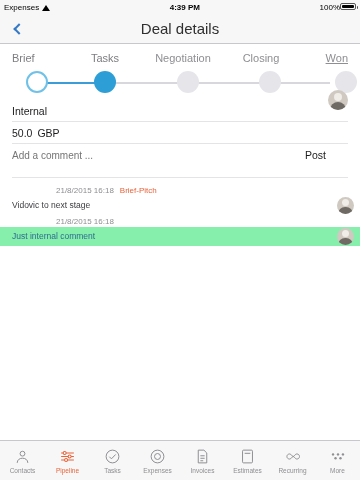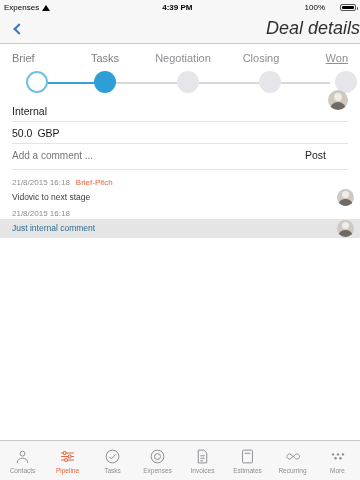--- a/index.html
+++ b/index.html
@@ -18,21 +18,21 @@
     height: 14px;
     display: flex;
     align-items: center;
     padding: 0 4px;
     font-size: 8px;
     color: #000;
     background: #f7f7f7;
   }
   .sb-left { display: flex; align-items: center; gap: 3px; }
   .sb-center { flex: 1; text-align: center; font-weight: bold; font-size: 8px; letter-spacing: 0; }
-  .sb-right { display: flex; align-items: center; gap: 15px; }
+  .sb-right { display: flex; align-items: flex-start; gap: 0; }
   .wifi-icon { display: inline-block; width: 8px; height: 7px; position: relative; }
   .wifi-icon::before {
     content: "";
     position: absolute; left: 0; bottom: 0;
     width: 0; height: 0;
     border-left: 4px solid transparent;
     border-right: 4px solid transparent;
     border-bottom: 6px solid #000;
   }
   .batt {
@@ -61,23 +61,22 @@
   }
   .chev {
     width: 8px; height: 8px;
     border-left: 2px solid #3478c6;
     border-bottom: 2px solid #3478c6;
     transform: rotate(45deg);
     margin-left: 3px;
   }
   .nav-title {
     position: absolute; left: 0; right: 0;
-    text-align: right;
-    font-size: 18px;
-    font-style: italic;
+    text-align: center;
+    font-size: 15px;
     color: #2f2f2f;
     pointer-events: none;
   }
 
   
   .tracker { padding: 8px 10px 2px 10px; }
   .tracker-labels {
     display: flex; justify-content: space-between;
     font-size: 11px; color: #8e8e93;
     padding: 0 2px;
@@ -135,21 +134,21 @@
   }
   .avatar .body {
     position: absolute; left: 2px; top: 12px;
     width: 16px; height: 11px; border-radius: 8px 8px 0 0;
     background: #6f6a64;
   }
 
   .comment-row {
     display: flex; align-items: center;
     border-bottom: 1px solid #e4e4e6;
-    padding: 5px 0 8px 0;
+    padding: 5px 0 16px 0;
   }
   .comment-input {
     flex: 1;
     border: none; outline: none; background: transparent;
     font-family: "Liberation Sans", sans-serif;
     font-size: 10px; color: #b9b9be;
     padding: 0;
   }
   .post-btn {
     font-size: 10.5px; color: #1c1c1e;
@@ -158,30 +157,31 @@
     font-family: "Liberation Sans", sans-serif;
   }
 
   
   .feed { margin-top: 6px; }
   .feed-item { position: relative; }
   .feed-meta {
     display: flex; align-items: center; gap: 6px;
     font-size: 8px; color: #8e8e93;
     padding: 2px 25px 1px 12px;
+    margin-left: 44px;
   }
   .feed-tag { color: #e8633a; }
   .feed-body {
     font-size: 8.5px;
     color: #3c3c41;
     padding: 4px 40px 5px 12px;
     min-height: 17px;
   }
   .feed-item.internal .feed-body {
-    background: #e5e5e5;
+    background: #86efac;
     color: #2f6d90;
   }
   .feed-item.internal .feed-meta { background: #ffffff; }
   .feed-avatar {
     position: absolute; right: 6px; top: 13px;
     width: 17px; height: 17px; border-radius: 50%;
     background: #cfc9c1; overflow: hidden;
   }
   .feed-avatar .head {
     position: absolute; left: 5px; top: 2px;

